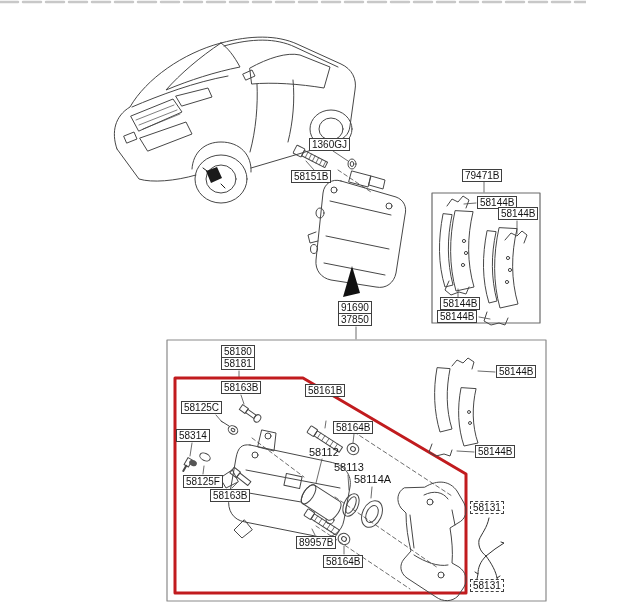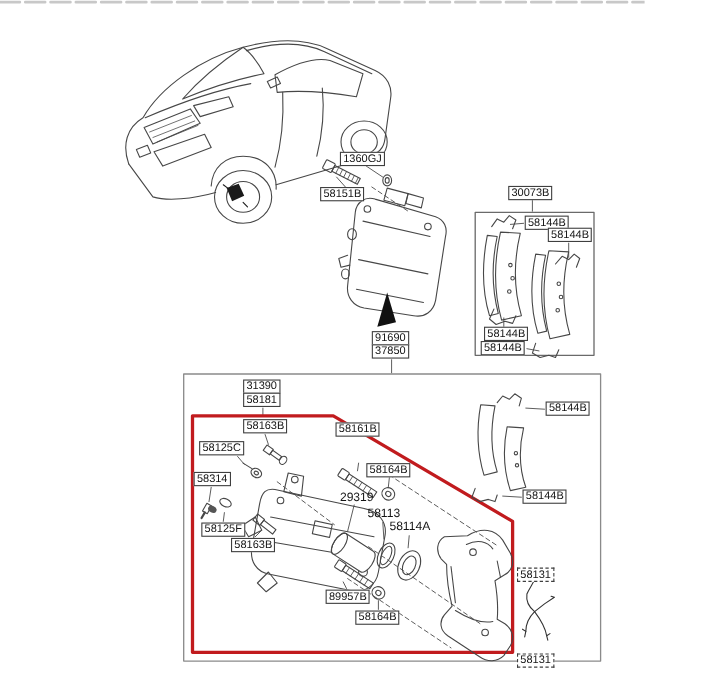--- a/index.html
+++ b/index.html
@@ -24,21 +24,20 @@
     z-index:3;
   }
   .label.plain{
     border:none;
     background:transparent;
     font-size:11px;
     padding:0;
   }
   .label.dashed{
     border:1px dashed #3f3f3f;
-    margin-top:15px;
   }
 </style>
 </head>
 <body>
 
 <div id="stage">
 
   <svg id="artwork" width="638" height="615" viewBox="0 0 638 615" fill="none" stroke="#474747" stroke-width="1" stroke-linecap="round" stroke-linejoin="round">
 
     <line x1="0" y1="2" x2="638" y2="2" stroke="#c8c8c8" stroke-width="2.5" stroke-dasharray="18 5"></line>
@@ -260,37 +259,37 @@
       <path d="M486,556 L495,549 L504,543 l-3,-1"></path>
       <path d="M486,556 C480,562 478,568 478,574 l-3,-2"></path>
       <path d="M486,556 C492,564 496,572 497,578 l3,-2"></path>
       <path d="M478,574 l-1,5 M497,578 l1,4"></path>
     </g>
 
   </svg>
 
   <div class="label" style="left:309px;top:138px">1360GJ</div>
   <div class="label" style="left:291px;top:170px">58151B</div>
-  <div class="label" style="left:462px;top:169px">30073B</div>
+  <div class="label" style="left:462px;top:169px">79471B</div>
   <div class="label" style="left:477px;top:196px">58144B</div>
   <div class="label" style="left:498px;top:207px">58144B</div>
   <div class="label" style="left:440px;top:297px">58144B</div>
   <div class="label" style="left:437px;top:310px">58144B</div>
   <div class="label" style="left:338px;top:301px">91690</div>
   <div class="label" style="left:338px;top:313px">37850</div>
-  <div class="label" style="left:221px;top:345px">31390</div>
+  <div class="label" style="left:221px;top:345px">58180</div>
   <div class="label" style="left:221px;top:357px">58181</div>
   <div class="label" style="left:221px;top:381px">58163B</div>
   <div class="label" style="left:181px;top:401px">58125C</div>
   <div class="label" style="left:176px;top:429px">58314</div>
   <div class="label" style="left:183px;top:475px">58125F</div>
   <div class="label" style="left:210px;top:489px">58163B</div>
   <div class="label" style="left:305px;top:384px">58161B</div>
   <div class="label" style="left:333px;top:421px">58164B</div>
-  <div class="label plain" style="left:309px;top:447px">29319</div>
+  <div class="label plain" style="left:309px;top:447px">58112</div>
   <div class="label plain" style="left:334px;top:462px">58113</div>
   <div class="label plain" style="left:354px;top:474px">58114A</div>
   <div class="label" style="left:296px;top:536px">89957B</div>
   <div class="label" style="left:323px;top:555px">58164B</div>
   <div class="label" style="left:496px;top:365px">58144B</div>
   <div class="label" style="left:475px;top:445px">58144B</div>
   <div class="label dashed" style="left:470px;top:501px">58131</div>
   <div class="label dashed" style="left:470px;top:579px">58131</div>
 
 </div>

